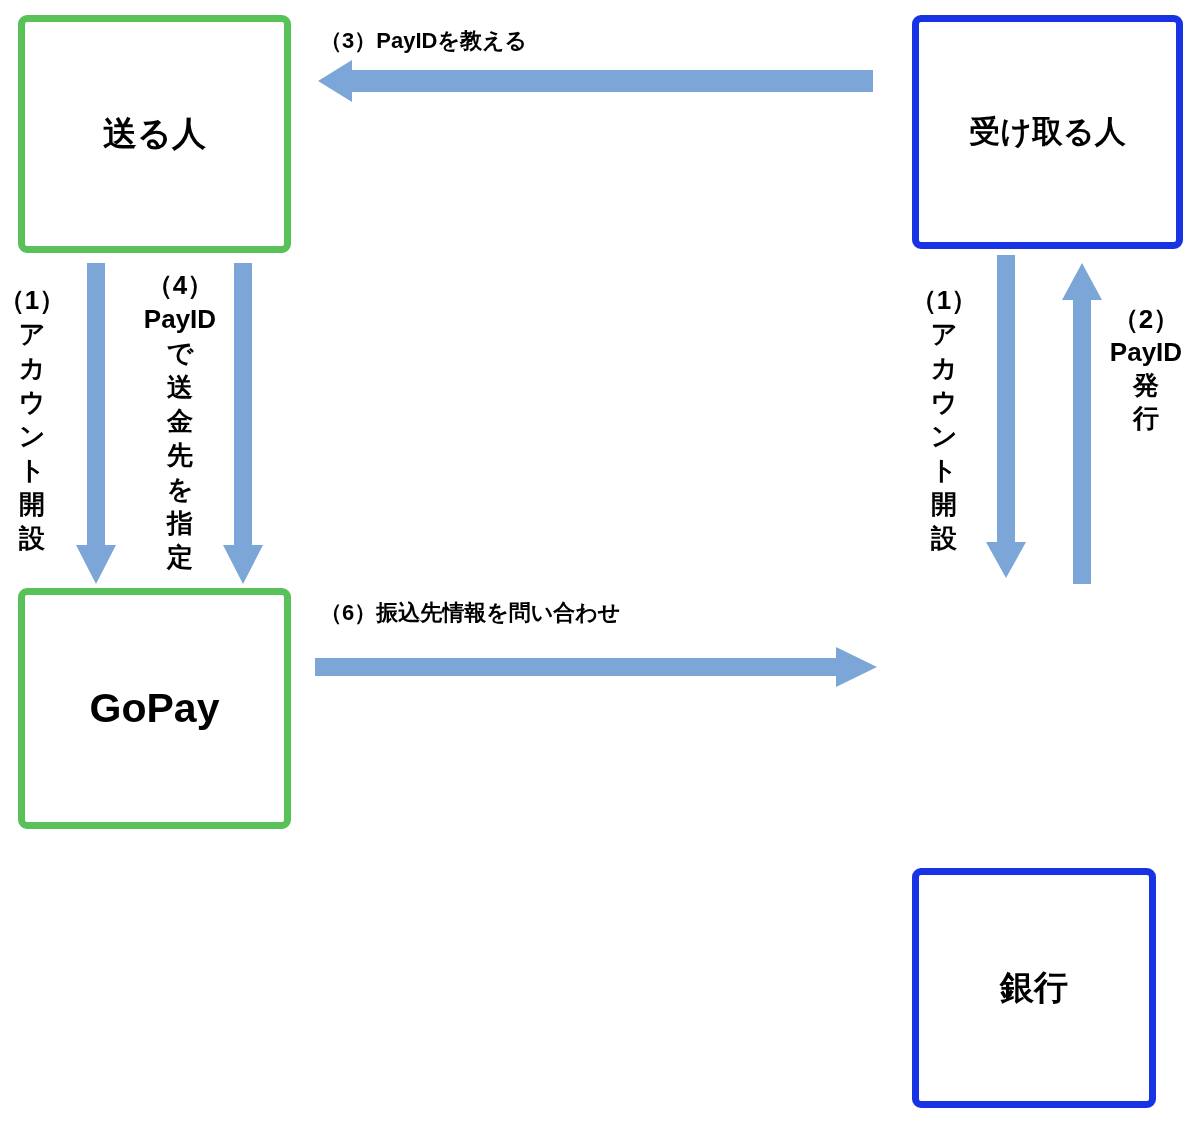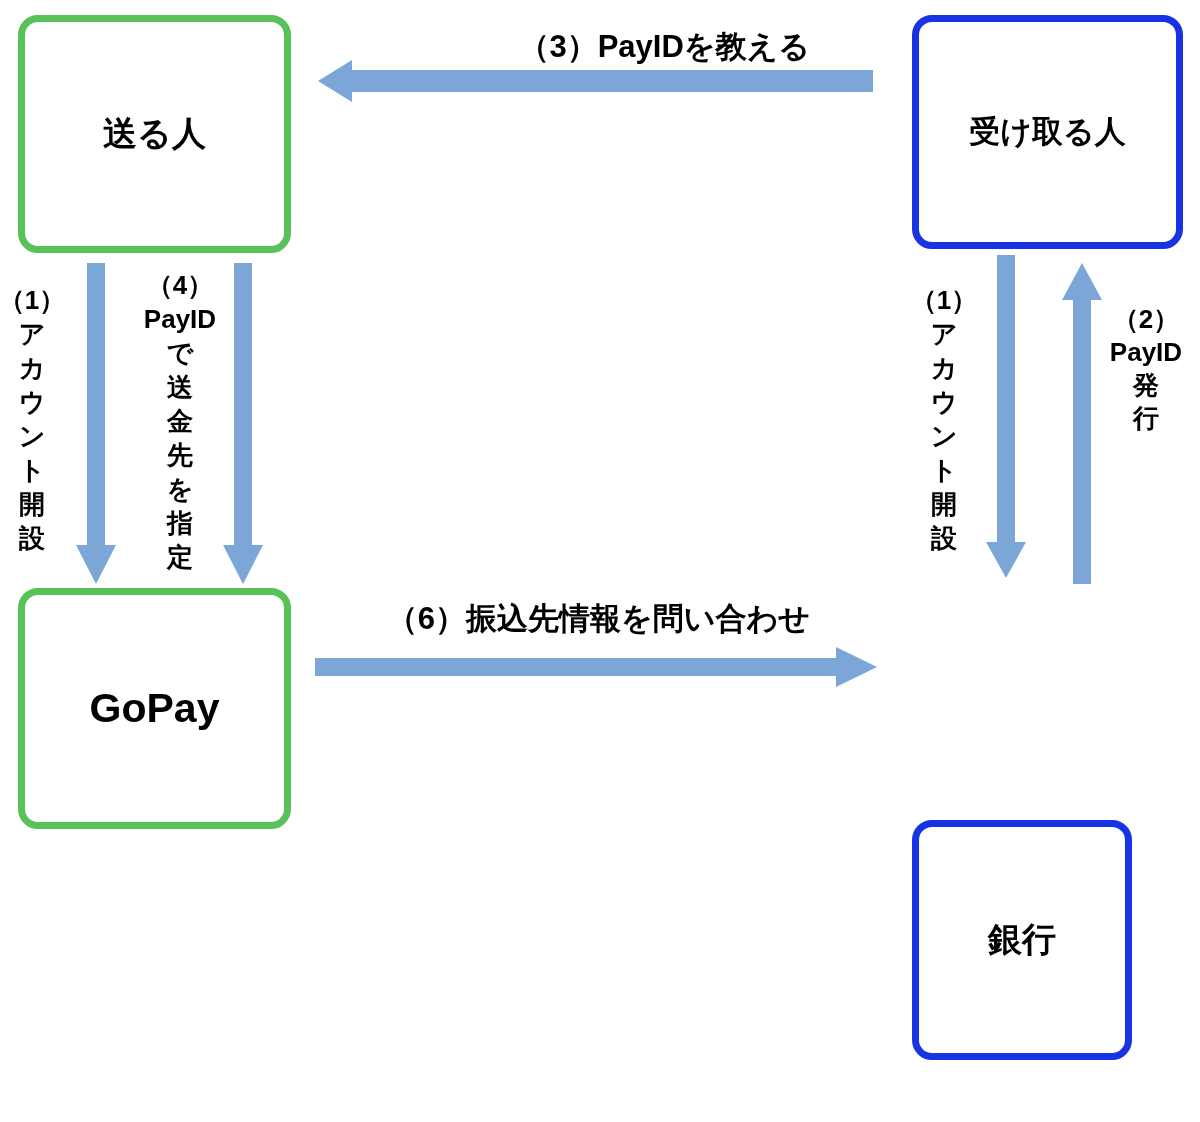--- a/index.html
+++ b/index.html
@@ -23,49 +23,49 @@
     overflow: hidden;
   }
   #arrow-layer {
     position: absolute;
     left: 0; top: 0;
     width: 1200px; height: 1122px;
   }
   .node {
     position: absolute;
     background: var(--background);
-    border-radius: 20px;
+    border-radius: 9px;
     display: flex;
     align-items: center;
     justify-content: center;
   }
   .node.green { border: 7px solid var(--green-border); }
   .node.blue  { border: 7px solid var(--blue-border); }
   .node-label {
     font-weight: bold;
     color: var(--text);
     white-space: nowrap;
   }
   #node-sender   { left: 18px;  top: 15px;  width: 273px; height: 238px; }
   #node-receiver { left: 912px; top: 15px;  width: 271px; height: 234px; }
   #node-gopay    { left: 18px;  top: 588px; width: 273px; height: 241px; }
   #node-twitter  { left: 912px; top: 590px; width: 274px; height: 238px; }
-  #node-bank     { left: 912px; top: 820px; width: 220px; height: 240px; }
+  #node-bank     { left: 912px; top: 868px; width: 244px; height: 240px; }
   #node-sender .node-label   { font-size: 34px; }
   #node-receiver .node-label { font-size: 31px; }
   #node-gopay .node-label    { font-size: 41px; }
   #node-twitter .node-label  { font-size: 30px; font-family: "DejaVu Sans Mono", monospace; letter-spacing: 2px; }
   #node-bank .node-label     { font-size: 34px; }
 
   .h-arrow-label {
     position: absolute;
     left: 320px;
     width: 490px;
-    text-align: right;
-    font-size: 31px;
+    text-align: left;
+    font-size: 22px;
     font-weight: bold;
     white-space: nowrap;
   }
   #label-step3 { top: 26px; }
   #label-step5 { top: 598px; }
 
   .v-label {
     position: absolute;
     display: flex;
     flex-direction: column;

